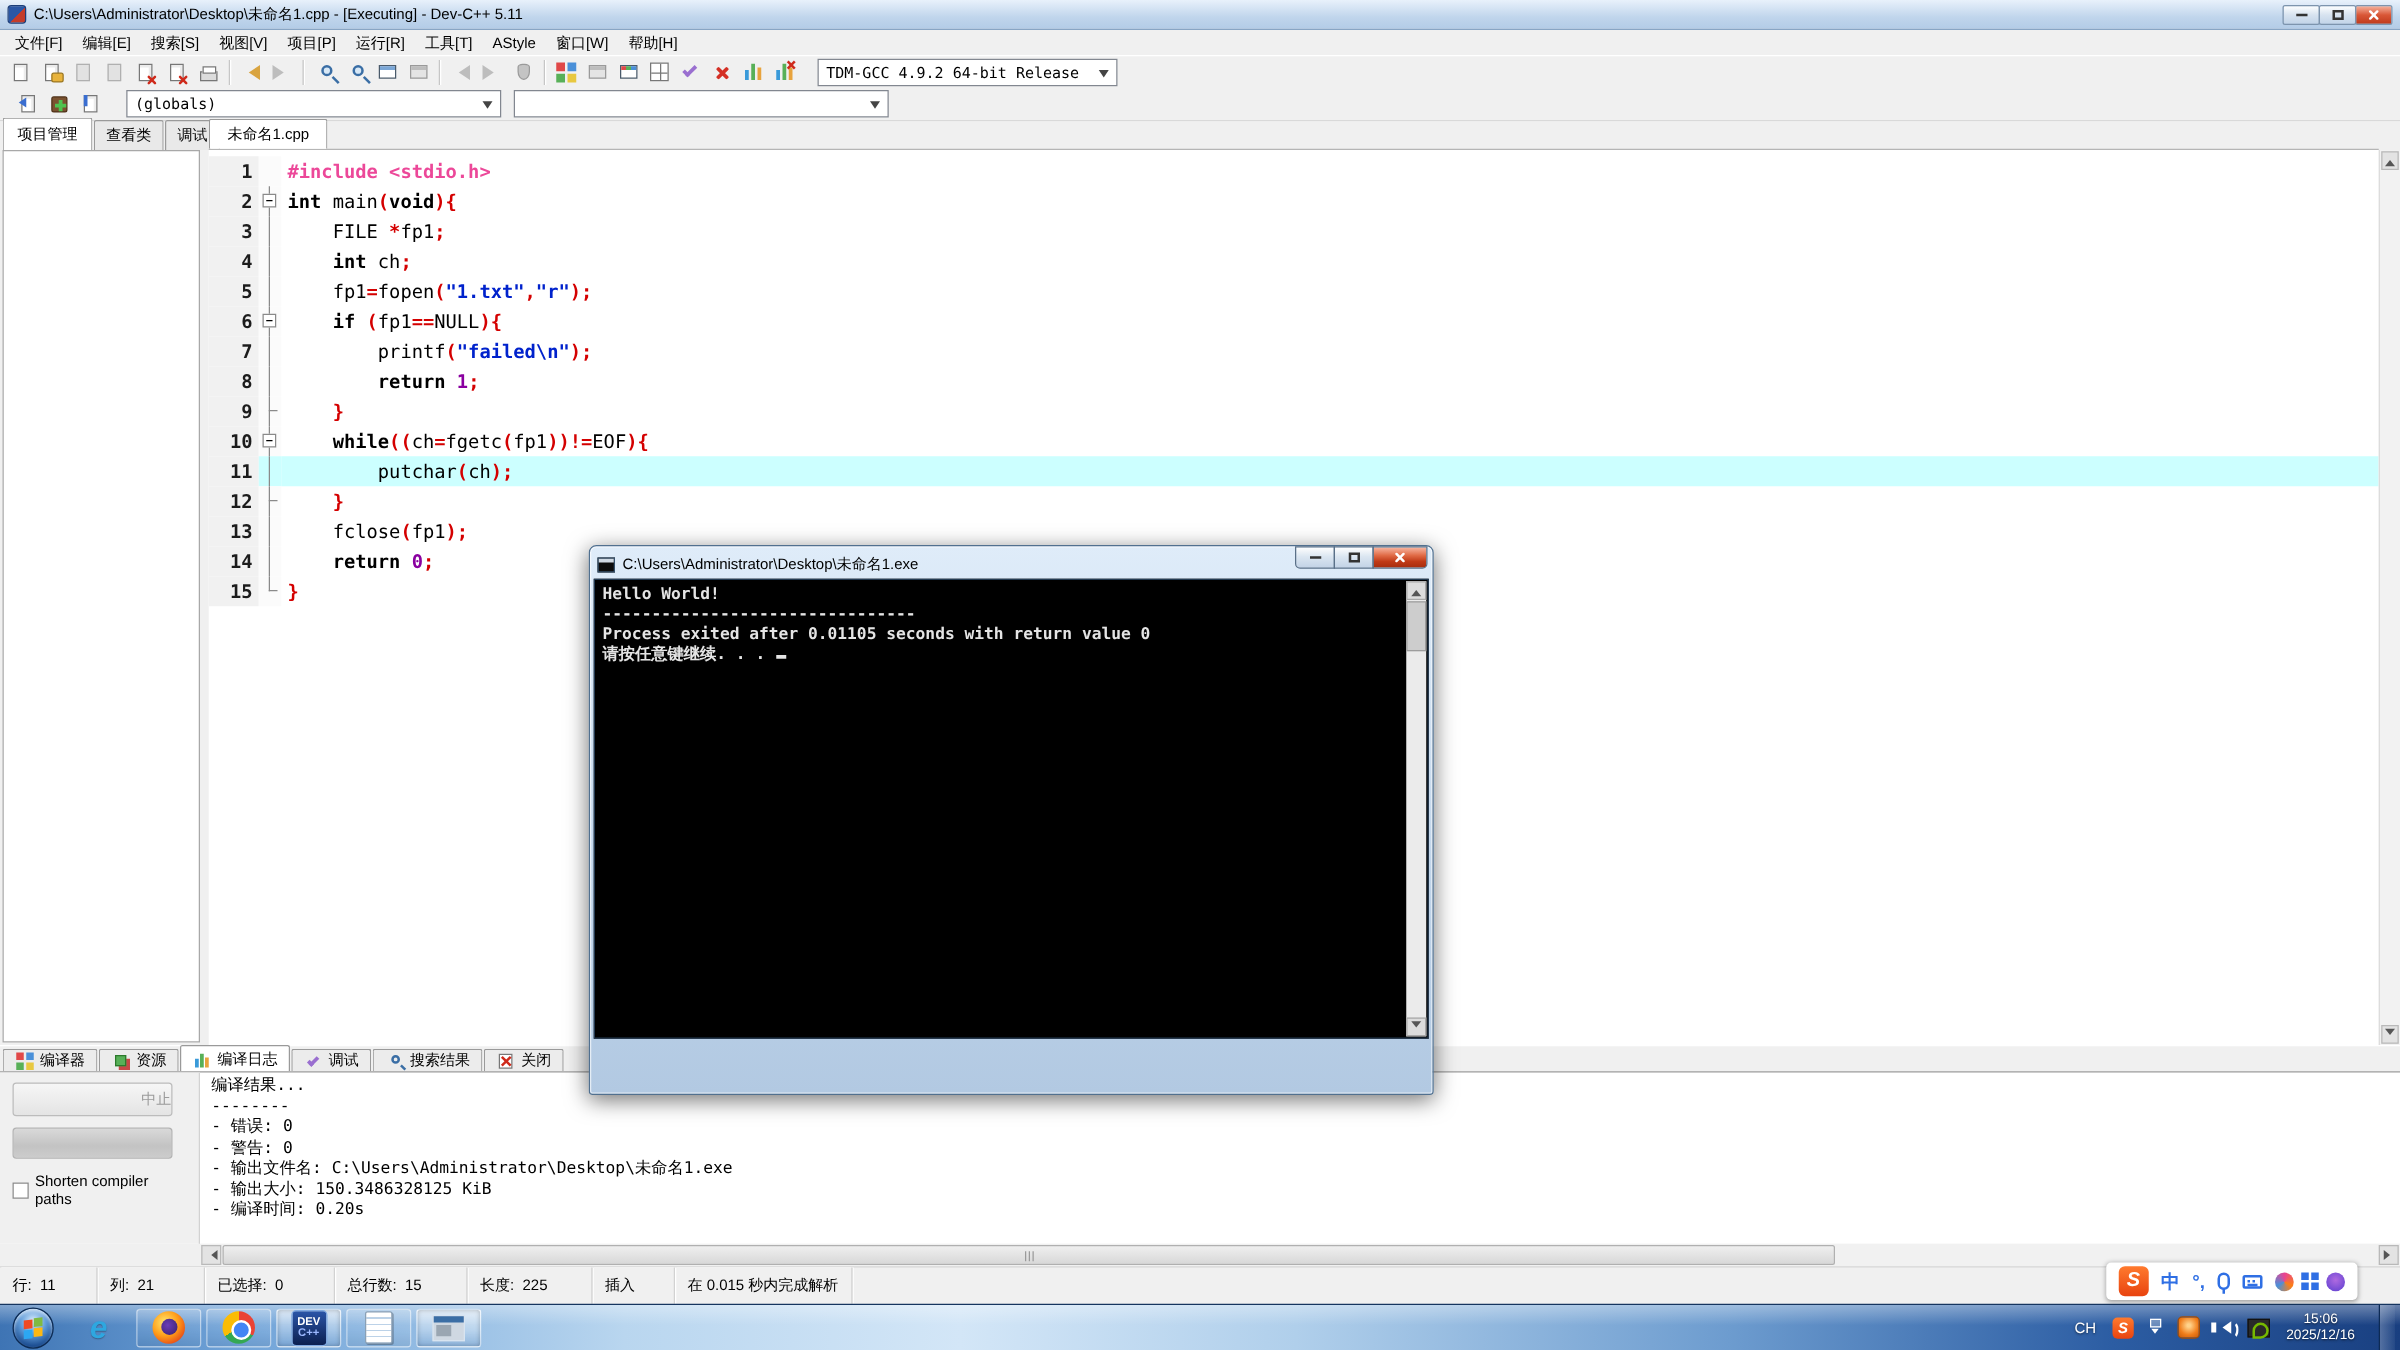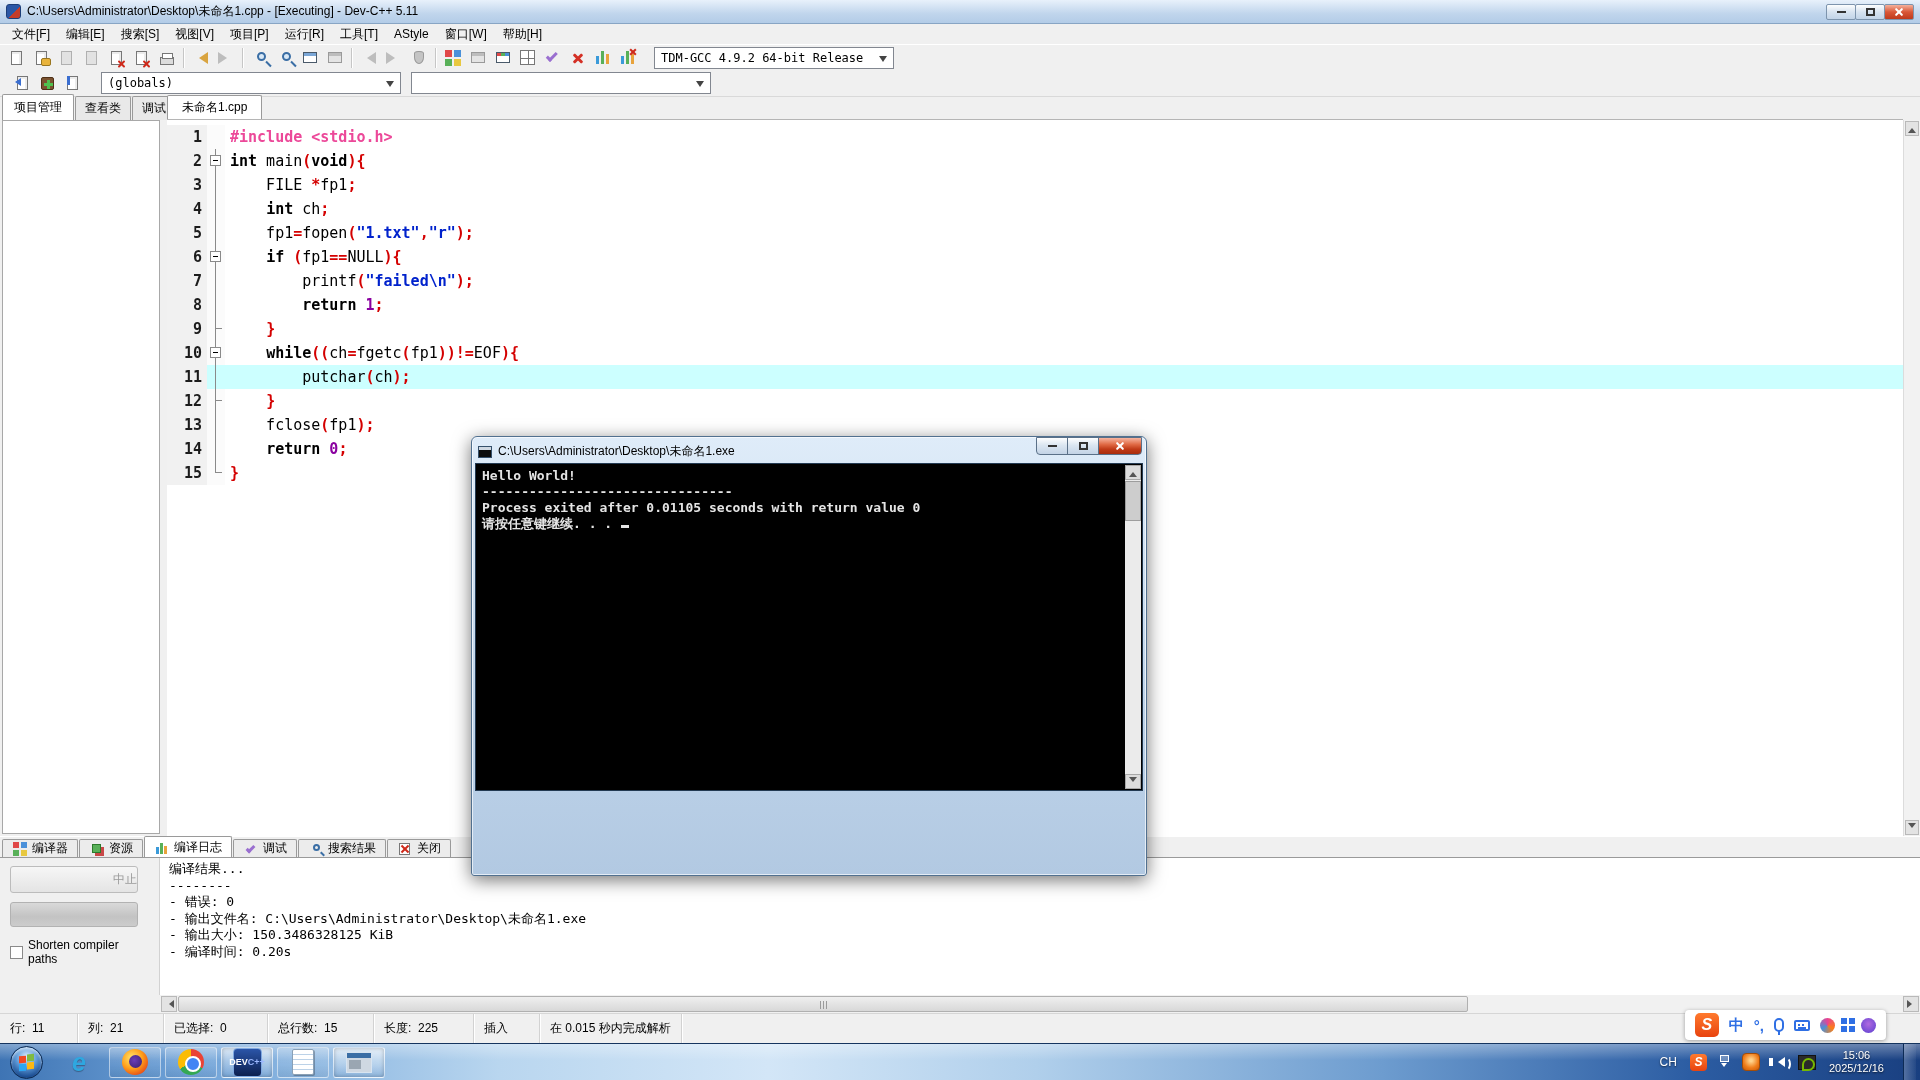--- a/index.html
+++ b/index.html
@@ -171,21 +171,21 @@
     box-shadow:8px -1px 0 #7fbb42,0 8px 0 #2ca7f2,8px 7px 0 #fdb813}
   .tkapp{width:52px;height:31px;margin:0 2px;border-radius:3px;display:flex;align-items:center;justify-content:center;flex:none;
     border:1px solid rgba(255,255,255,.5);background:linear-gradient(rgba(255,255,255,.22),rgba(255,255,255,.06) 60%,rgba(0,0,0,.05))}
   .tkapp.plain{border-color:transparent;background:transparent}
   .tkapp.active{background:linear-gradient(rgba(255,255,255,.65),rgba(255,255,255,.3) 55%,rgba(120,160,205,.35));box-shadow:inset 0 0 4px rgba(0,0,0,.25)}
   .ie{font-size:25px;font-weight:bold;font-style:italic;color:#2ea7e0;text-shadow:0 1px 1px rgba(0,0,0,.3);line-height:1}
   .ff{width:26px;height:26px;border-radius:50%;background:radial-gradient(circle at 38% 35%,#ffe066 5%,#ff9f1a 45%,#e23d17 85%);position:relative}
   .ff::after{content:"";position:absolute;left:7px;top:6px;width:13px;height:13px;border-radius:50%;background:radial-gradient(circle at 40% 40%,#6a3db8,#38206b)}
   .chrome{width:26px;height:26px;border-radius:50%;background:conic-gradient(#ea4335 0 33%,#34a853 33% 66%,#fbbc05 66% 100%);position:relative}
   .chrome::after{content:"";position:absolute;left:7px;top:7px;width:12px;height:12px;border-radius:50%;background:#4285f4;border:2px solid #fff}
-  .devico{width:29px;height:29px;border-radius:4px;background:linear-gradient(#2b55a8,#0c2050);border:1px solid #7fa8e0;color:#fff;display:flex;flex-direction:row;align-items:center;justify-content:center;font-weight:bold;font-size:9px;line-height:9px}
+  .devico{width:29px;height:29px;border-radius:4px;background:linear-gradient(#2b55a8,#0c2050);border:1px solid #7fa8e0;color:#fff;display:flex;flex-direction:column;align-items:center;justify-content:center;font-weight:bold;font-size:9px;line-height:9px}
   .devico .c{color:#9db9ff}
   .notepad{width:22px;height:26px;background:#fdfdfd;border:1px solid #8aa0b5;border-radius:2px;
     background-image:repeating-linear-gradient(#fff 0 4px,#bcd2e8 4px 5px);box-shadow:1px 1px 0 rgba(0,0,0,.25)}
   .consico{width:26px;height:21px;border:1px solid #d8e4f0;background:#cfd8e2;position:relative}
   .consico::before{content:"";position:absolute;left:0;top:0;right:0;height:5px;background:#3b6ea5}
   .consico::after{content:"";position:absolute;left:2px;top:7px;right:10px;height:9px;background:#9aa6b2}
   .trayzone{margin-left:auto;display:flex;align-items:center;gap:13px;padding-right:4px;color:#fff}
   .langtxt{font-size:12px;text-shadow:0 1px 2px rgba(0,0,0,.6)}
   .strayogo{width:17px;height:17px;background:linear-gradient(#ff7a2e,#e8430f);border-radius:4px;color:#fff;font-weight:bold;font-style:italic;font-size:12px;display:flex;align-items:center;justify-content:center}
   .hidicons{display:flex;flex-direction:column;align-items:center;gap:1px}
@@ -204,21 +204,21 @@
   .console{position:absolute;left:471px;top:436px;width:676px;height:440px;z-index:50;
     background:linear-gradient(#dfecf9,#bfd4ea 60%,#b2c9e2);border:1px solid #51708f;border-radius:6px 6px 3px 3px;
     box-shadow:0 4px 18px rgba(0,0,0,.55),inset 0 0 0 1px rgba(255,255,255,.65);padding:3px}
   .ctitle{height:23px;display:flex;align-items:center;gap:6px;padding:0 3px;position:relative}
   .cico{width:14px;height:12px;border:1px solid #35506b;background:#0c0c0c;position:relative;flex:none}
   .cico::before{content:"";position:absolute;left:0;top:0;right:0;height:3px;background:#cfd8e2}
   .cbtns{position:absolute;right:1px;top:-3px;display:flex}
   .cbtn{width:32px;height:18px;border:1px solid #5a7088;background:linear-gradient(#fefefe,#dbe6f1 45%,#c3d3e6);display:flex;align-items:center;justify-content:center;margin-left:-1px}
   .cbtn.first{border-radius:0 0 0 4px}
   .cbtn.close{width:44px;border-radius:0 0 4px 0;background:linear-gradient(#f7b5a0,#e06a45 40%,#c03a17 70%,#a82d0e)}
-  .cbody{position:relative;height:328px;background:#000;border:1px solid #233a52}
+  .cbody{position:relative;height:368px;background:#000;border:1px solid #233a52}
   .cterm{position:absolute;left:1px;top:1px;right:17px;bottom:1px;padding:3px 5px;
     font-family:"DejaVu Sans Mono",monospace;font-size:13px;font-weight:bold;line-height:16px;color:#e4e4e4;white-space:pre-wrap;overflow:hidden}
   .cscroll{position:absolute;top:1px;bottom:1px;right:1px;width:16px;background:#ebebeb}
   .cs-arrow{position:absolute;left:0;right:0;height:15px;background:#dcdcdc;border:1px solid #a8a8a8;display:flex;align-items:center;justify-content:center}
   .cs-thumb{position:absolute;left:0;right:0;top:16px;height:40px;background:#cdcdcd;border:1px solid #9d9d9d}
   .ccur{display:inline-block;width:8px;height:3px;background:#e4e4e4;margin-left:1px;vertical-align:baseline}
 </style>
 </head>
 <body>
 
@@ -597,21 +597,21 @@
 
 <div class="bpanel">
   <div class="bleft">
     <div class="abort">中止</div>
     <div class="pbar"></div>
     <div class="chkrow">
       <span class="chkbox"></span>
       <span>Shorten compiler paths</span>
     </div>
   </div>
-  <div class="blog"><div>编译结果...</div><div>--------</div><div>- 错误: 0</div><div>- 输出文件名: C:\Users\Administrator\Desktop\未命名1.exe</div><div>- 输出大小: 150.3486328125 KiB</div><div>- 编译时间: 0.20s</div></div>
+  <div class="blog"><div>编译结果...</div><div>--------</div><div>- 错误: 0</div><div>- 警告: 0</div><div>- 输出文件名: C:\Users\Administrator\Desktop\未命名1.exe</div><div>- 输出大小: 150.3486328125 KiB</div><div>- 编译时间: 0.20s</div></div>
 </div>
 
 <div class="hscroll">
   <span class="hbtn" style="left:1px">
       <span class="tri-l"></span>
     </span>
   <span class="hthumb"></span>
   <span class="hbtn" style="right:1px">
       <span class="tri-r"></span>
     </span>

